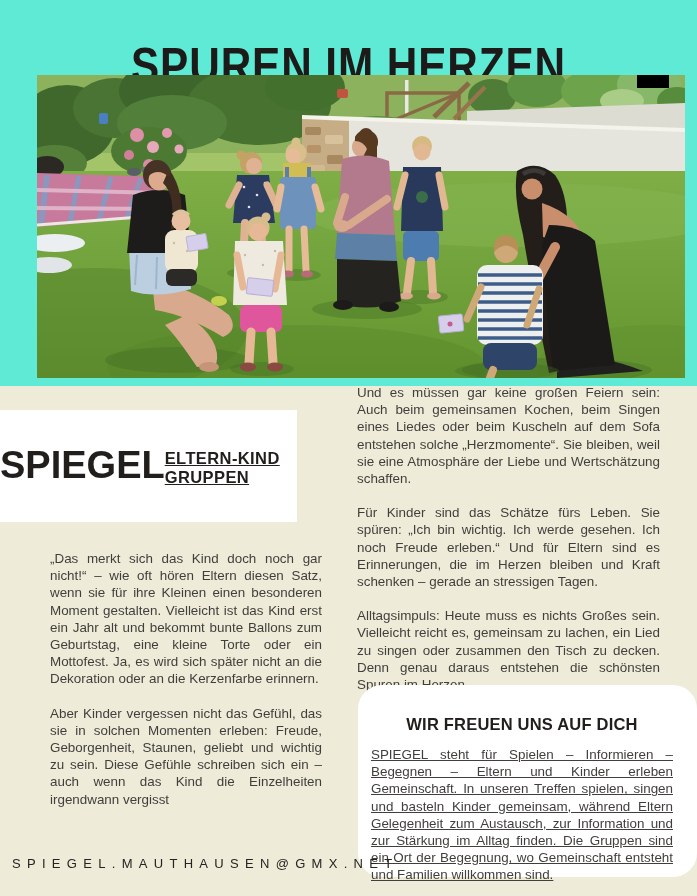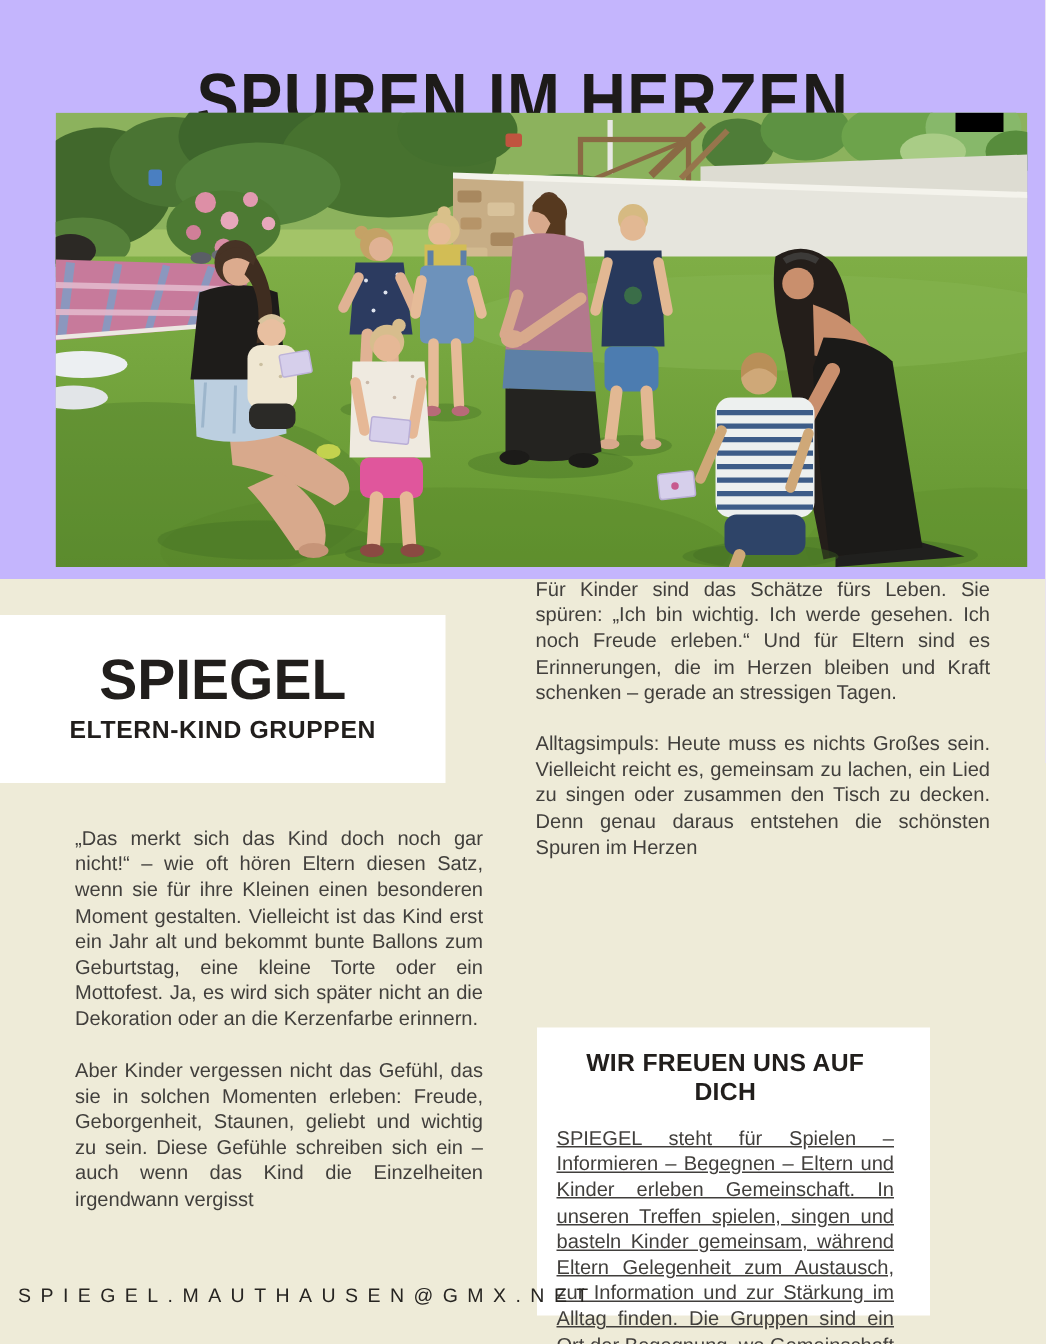--- a/index.html
+++ b/index.html
@@ -1,51 +1,51 @@
 <!DOCTYPE html>
 <html lang="de"><head>
 <meta charset="utf-8">
 <style>
   html,body{margin:0;padding:0;}
   .page{
-    position:relative;width:697px;height:896px;background:#c4b5fd;
+    position:relative;width:697px;height:896px;background:#5eead4;
     overflow:hidden;font-family:"Liberation Sans",sans-serif;color:#403e3b;
   }
   
   .main-title{
     position:absolute;top:6px;left:0;width:697px;text-align:center;
     font-size:47px;font-weight:800;letter-spacing:1px;color:#1d1b19;
     transform:scaleX(.9) scaleY(1.05);transform-origin:center top;
     font-family:"Liberation Sans",sans-serif;white-space:nowrap;
   }
   
   .photo{position:absolute;left:37px;top:75px;width:648px;height:303px;overflow:hidden;}
   .photo svg{display:block;}
   
   .cream-bg{position:absolute;left:0;top:386px;width:697px;height:510px;background:#eeebd8;}
   
   .spiegel-box{
     position:absolute;left:0;top:410px;width:297px;height:112px;background:#ffffff;
-    display:flex;flex-direction:column;align-items:center;justify-content:center;
+    display:flex;flex-direction:row;align-items:center;justify-content:center;
   }
   .spiegel-box h2{
     margin:0;font-size:38px;font-weight:800;letter-spacing:0;color:#211e1c;line-height:1.05;
   }
   .spiegel-box h3{
-    margin:4px 0 0 0;font-size:16.5px;font-weight:800;letter-spacing:.4px;color:#211e1c;
+    margin:4px 0 0 0;font-size:16.5px;font-weight:800;letter-spacing:.4px;color:#211e1c;text-decoration:underline;
   }
   
   .col{position:absolute;font-size:13.4px;line-height:17.2px;text-align:justify;color:#413f3c;}
   .col p{margin:0 0 17px 0;}
   .left-col{left:50px;top:550px;width:272px;}
   .right-col{left:357px;top:384px;width:303px;}
   
   .freuen-box{
-    position:absolute;left:358px;top:685px;width:262px;height:192px;background:#ffffff;
-    box-sizing:border-box;padding:15px 24px 0 13px;
+    position:absolute;left:358px;top:685px;width:339px;height:192px;background:#ffffff;
+    box-sizing:border-box;padding:30px 24px 0 13px;border-radius:24px;
   }
   .freuen-box h4{
     margin:0 0 12px 0;text-align:center;font-size:16.5px;font-weight:800;
     letter-spacing:.2px;color:#211e1c;
   }
   .freuen-box p{margin:0;font-size:13.4px;line-height:17.2px;text-align:justify;color:#413f3c;text-decoration:underline;}
   
   .email{
     position:absolute;left:12px;top:856px;font-size:13px;font-weight:400;
     letter-spacing:6.3px;color:#262421;white-space:nowrap;
@@ -310,20 +310,21 @@
     <h2>SPIEGEL</h2>
     <h3>ELTERN-KIND GRUPPEN</h3>
   </div>
 
   <div class="col left-col">
     <p>„Das merkt sich das Kind doch noch gar nicht!“ – wie oft hören Eltern diesen Satz, wenn sie für ihre Kleinen einen besonderen Moment gestalten. Vielleicht ist das Kind erst ein Jahr alt und bekommt bunte Ballons zum Geburtstag, eine kleine Torte oder ein Mottofest. Ja, es wird sich später nicht an die Dekoration oder an die Kerzenfarbe erinnern.</p>
     <p>Aber Kinder vergessen nicht das Gefühl, das sie in solchen Momenten erleben: Freude, Geborgenheit, Staunen, geliebt und wichtig zu sein. Diese Gefühle schreiben sich ein – auch wenn das Kind die Einzelheiten irgendwann vergisst</p>
   </div>
 
   <div class="col right-col">
+    <p>Und es müssen gar keine großen Feiern sein: Auch beim gemeinsamen Kochen, beim Singen eines Liedes oder beim Kuscheln auf dem Sofa entstehen solche „Herzmomente“. Sie bleiben, weil sie eine Atmosphäre der Liebe und Wertschätzung schaffen.</p>
     <p>Für Kinder sind das Schätze fürs Leben. Sie spüren: „Ich bin wichtig. Ich werde gesehen. Ich noch Freude erleben.“ Und für Eltern sind es Erinnerungen, die im Herzen bleiben und Kraft schenken – gerade an stressigen Tagen.</p>
     <p>Alltagsimpuls: Heute muss es nichts Großes sein. Vielleicht reicht es, gemeinsam zu lachen, ein Lied zu singen oder zusammen den Tisch zu decken. Denn genau daraus entstehen die schönsten Spuren im Herzen</p>
   </div>
 
   <div class="freuen-box">
     <h4>WIR FREUEN UNS AUF DICH</h4>
     <p>SPIEGEL steht für Spielen – Informieren – Begegnen – Eltern und Kinder erleben Gemeinschaft. In unseren Treffen spielen, singen und basteln Kinder gemeinsam, während Eltern Gelegenheit zum Austausch, zur Information und zur Stärkung im Alltag finden. Die Gruppen sind ein Ort der Begegnung, wo Gemeinschaft entsteht und Familien willkommen sind.</p>
   </div>
 
   <div class="email">SPIEGEL.MAUTHAUSEN@GMX.NET</div>

